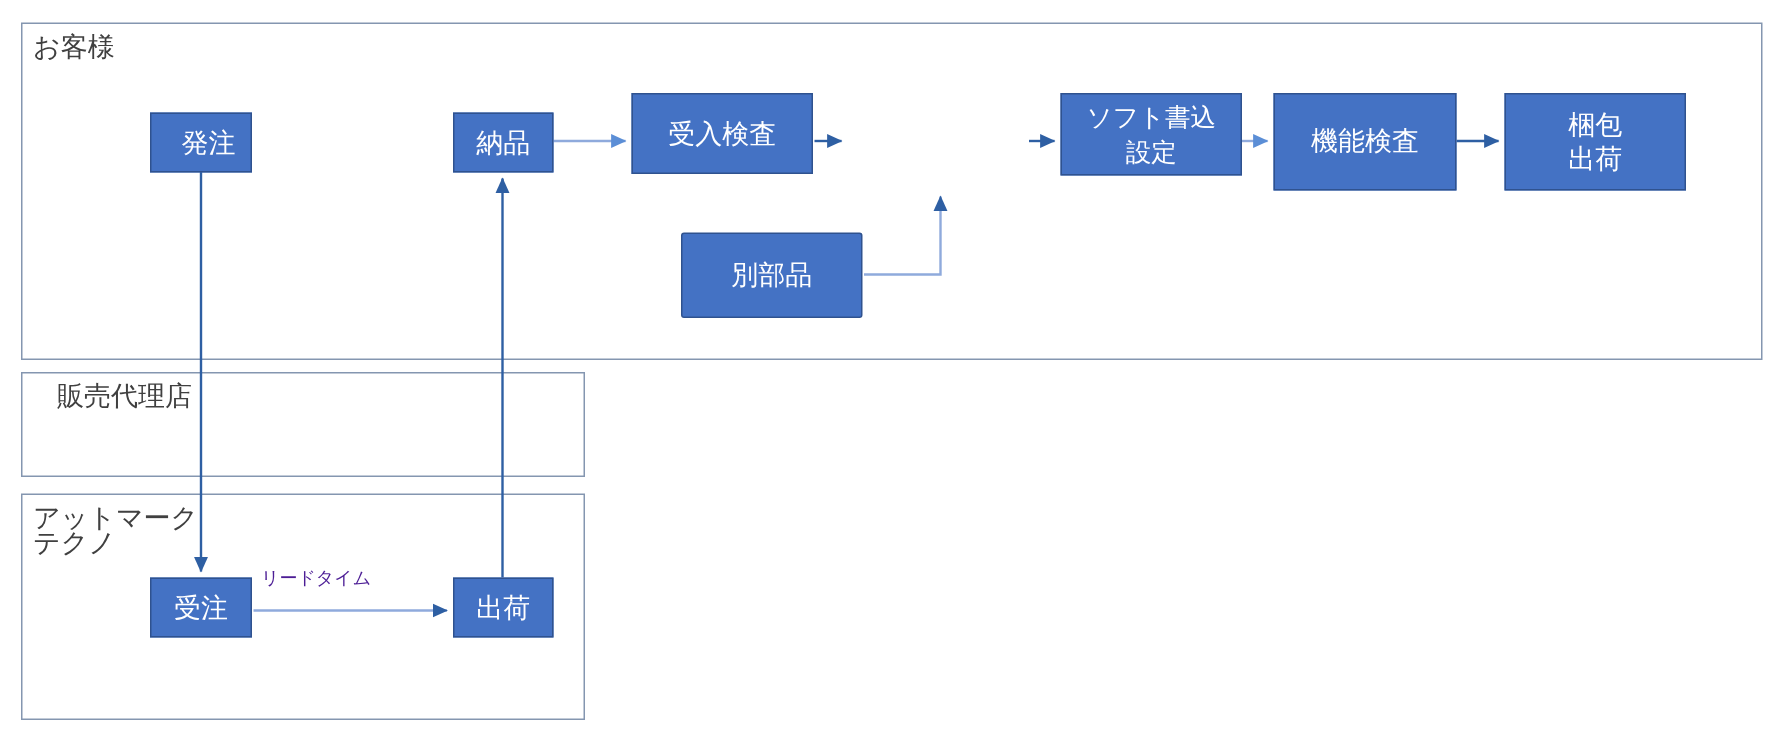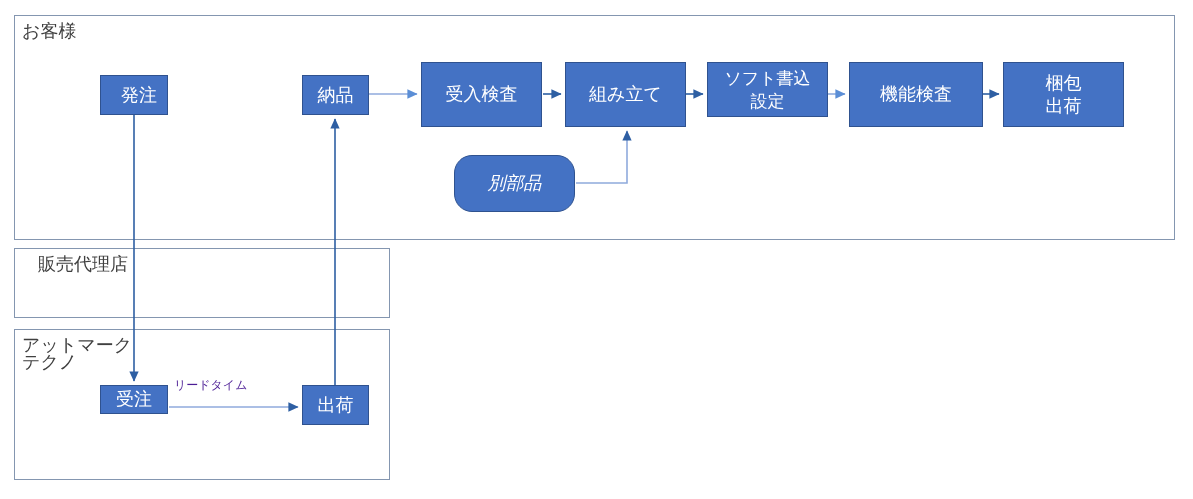--- a/index.html
+++ b/index.html
@@ -44,22 +44,21 @@
     justify-content: center;
     text-align: center;
     font-size: 18px;
     line-height: 23px;
     white-space: pre-line;
   }
   .node.small {
     font-size: 17px;
   }
   .node.rounded {
-    border-radius: 18px;
-    font-style: italic;
+    border-radius: 2px;
   }
   svg.links {
     position: absolute;
     left: 0;
     top: 0;
     width: 1193px;
     height: 499px;
     overflow: visible;
     pointer-events: none;
   }
@@ -108,27 +107,26 @@
 
     <path d="M971,94 L999,94" fill="none" stroke="#2e5fa3" stroke-width="1.6" marker-end="url(#arrowDark)"></path>
 
     <path d="M576,183 L627,183 L627,131" fill="none" stroke="#8faadc" stroke-width="1.6" marker-end="url(#arrowDark)"></path>
 
     <path d="M169,407 L298,407" fill="none" stroke="#8faadc" stroke-width="1.6" marker-end="url(#arrowDark)"></path>
   </svg>
 
   <div class="node" style="left:100px; top:75px; width:68px; height:40px;padding-left:10px;">発注</div>
   <div class="node" style="left:302px; top:75px; width:67px; height:40px;">納品</div>
-  <div class="node" style="left:421px; top:62px; width:121px; height:65px;">受入検査</div>
-  <div class="node" style="left:565px; top:62px; width:121px; height:65px;">組み立て</div>
+  <div class="node" style="left:421px; top:62px; width:121px; height:54px;">受入検査</div>
   <div class="node small" style="left:707px; top:62px; width:121px; height:55px;">ソフト書込
 設定</div>
-  <div class="node" style="left:849px; top:62px; width:134px; height:65px;">機能検査</div>
+  <div class="node" style="left:849px; top:62px; width:122px; height:65px;">機能検査</div>
   <div class="node" style="left:1003px; top:62px; width:121px; height:65px;">梱包
 出荷</div>
   <div class="node rounded" style="left:454px; top:155px; width:121px; height:57px;">別部品</div>
 
-  <div class="node" style="left:100px; top:385px; width:68px; height:29px;">受注</div>
+  <div class="node" style="left:100px; top:385px; width:68px; height:40px;">受注</div>
   <div class="node" style="left:302px; top:385px; width:67px; height:40px;">出荷</div>
 
   <div class="edge-label" style="left:174px; top:377px;">リードタイム</div>
 
 </div>
 
 </body></html>

